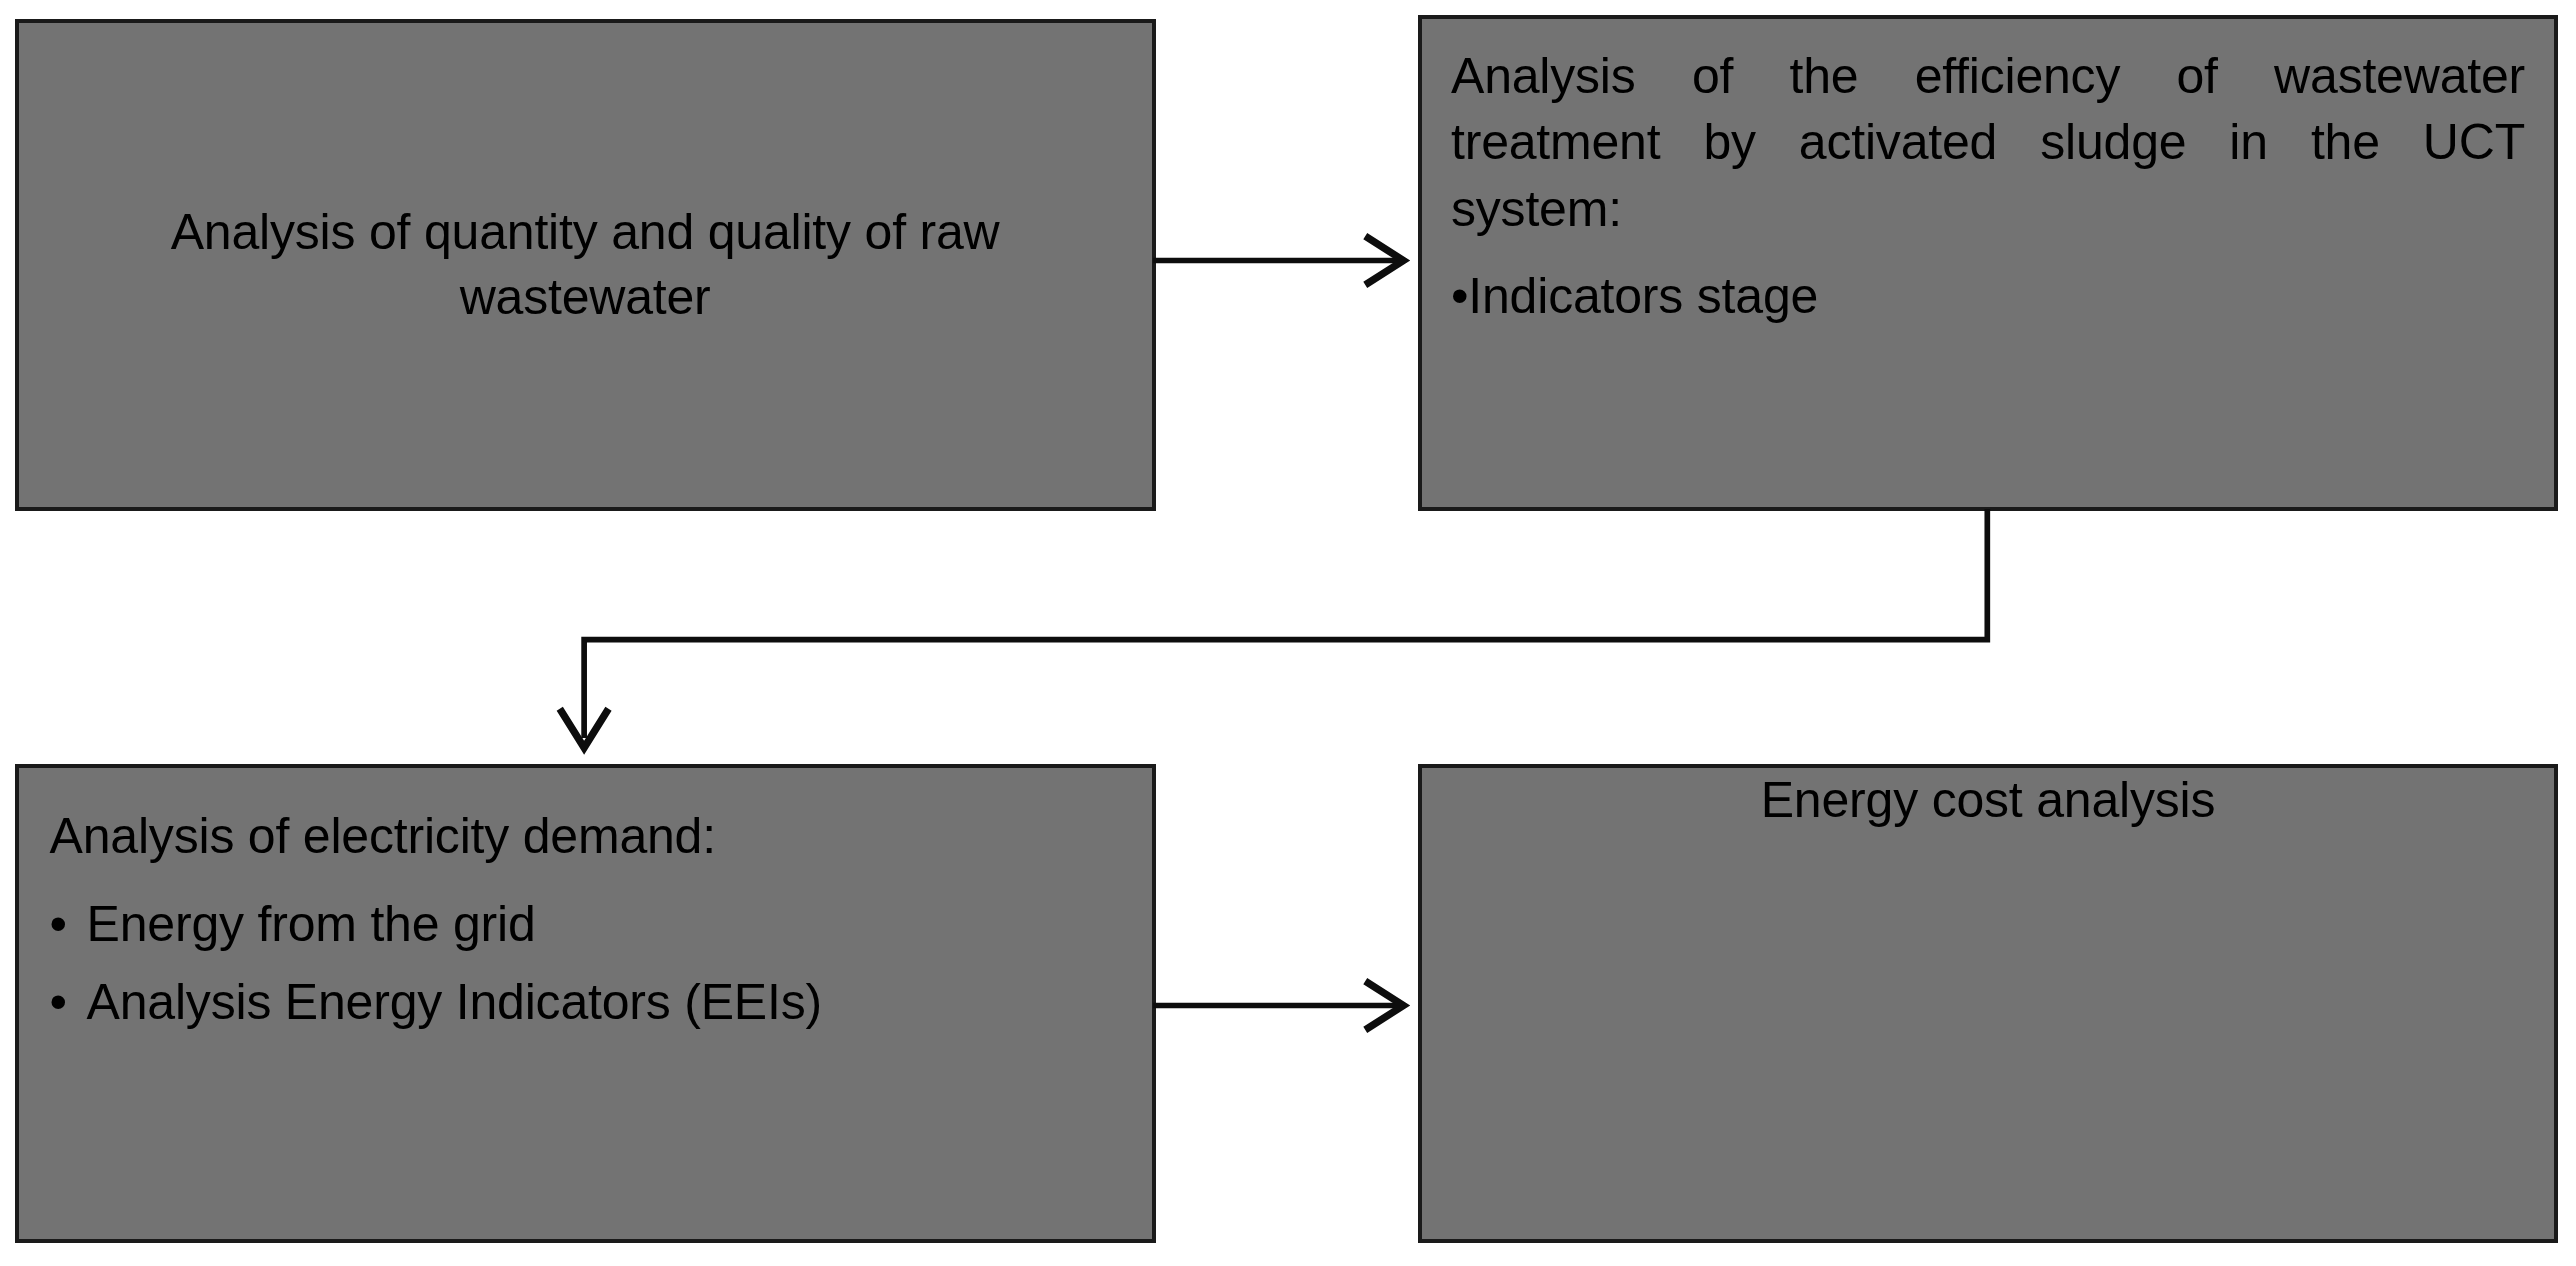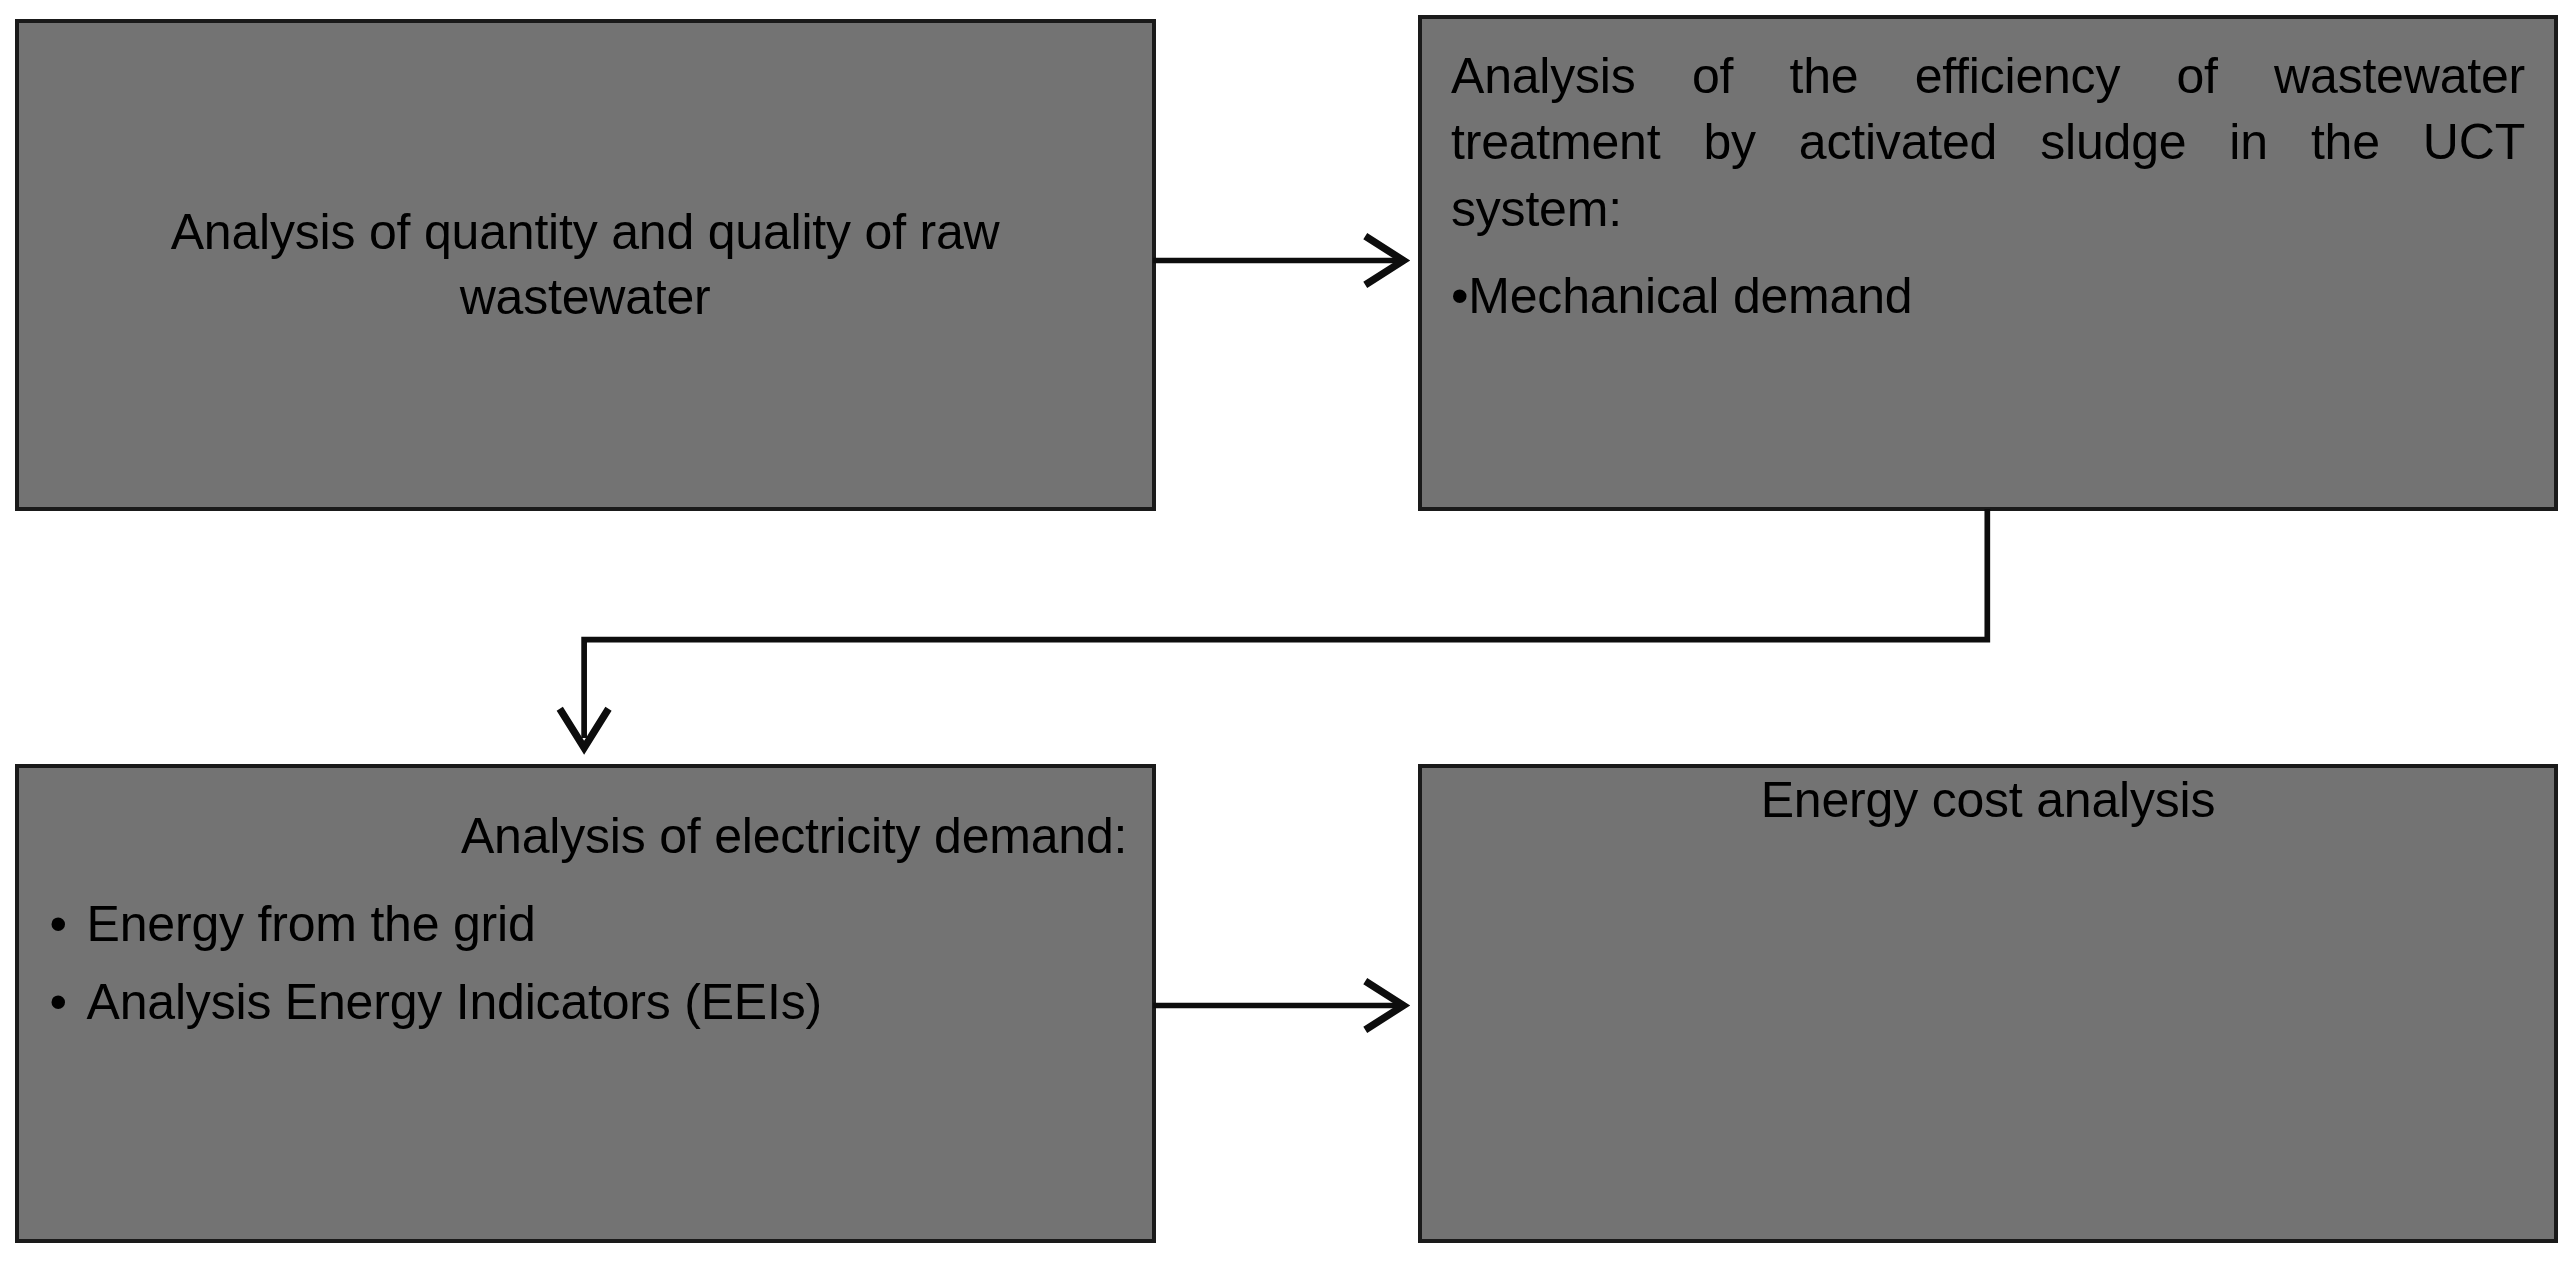--- a/index.html
+++ b/index.html
@@ -80,21 +80,21 @@
     top: 764px;
     width: 1141px;
     height: 479px;
     justify-content: flex-start;
     align-items: stretch;
     padding: 36px 24.4px 0 31px;
   }
   #node-electricity-demand .node-title {
     font-size: 50px;
     line-height: 1.28;
-    text-align: right;
+    text-align: left;
     letter-spacing: -0.2px;
   }
   #node-electricity-demand .bullet-list {
     list-style: none;
     margin: 31px 0 0 0;
     padding: 0;
   }
   #node-electricity-demand .bullet-item {
     font-size: 50px;
     line-height: 1.0;
@@ -150,21 +150,21 @@
 
 <div id="canvas">
 
   <div class="node" id="node-raw-wastewater">
     <div class="node-title">Analysis of quantity and quality of raw wastewater</div>
   </div>
 
   <div class="node" id="node-uct-efficiency">
     <div class="node-title">Analysis of the efficiency of wastewater treatment by activated sludge in the UCT system:</div>
     <ul class="bullet-list">
-      <li class="bullet-item"><span class="bullet-mark">•</span><span>Mechanical demand</span></li>
+      <li class="bullet-item"><span class="bullet-mark">•</span><span>Indicators stage</span></li>
     </ul>
   </div>
 
   <div class="node" id="node-electricity-demand">
     <div class="node-title">Analysis of electricity demand:</div>
     <ul class="bullet-list">
       <li class="bullet-item"><span class="bullet-mark">•</span><span>Energy from the grid</span></li>
       <li class="bullet-item"><span class="bullet-mark">•</span><span>Analysis Energy Indicators (EEIs)</span></li>
     </ul>
   </div>

